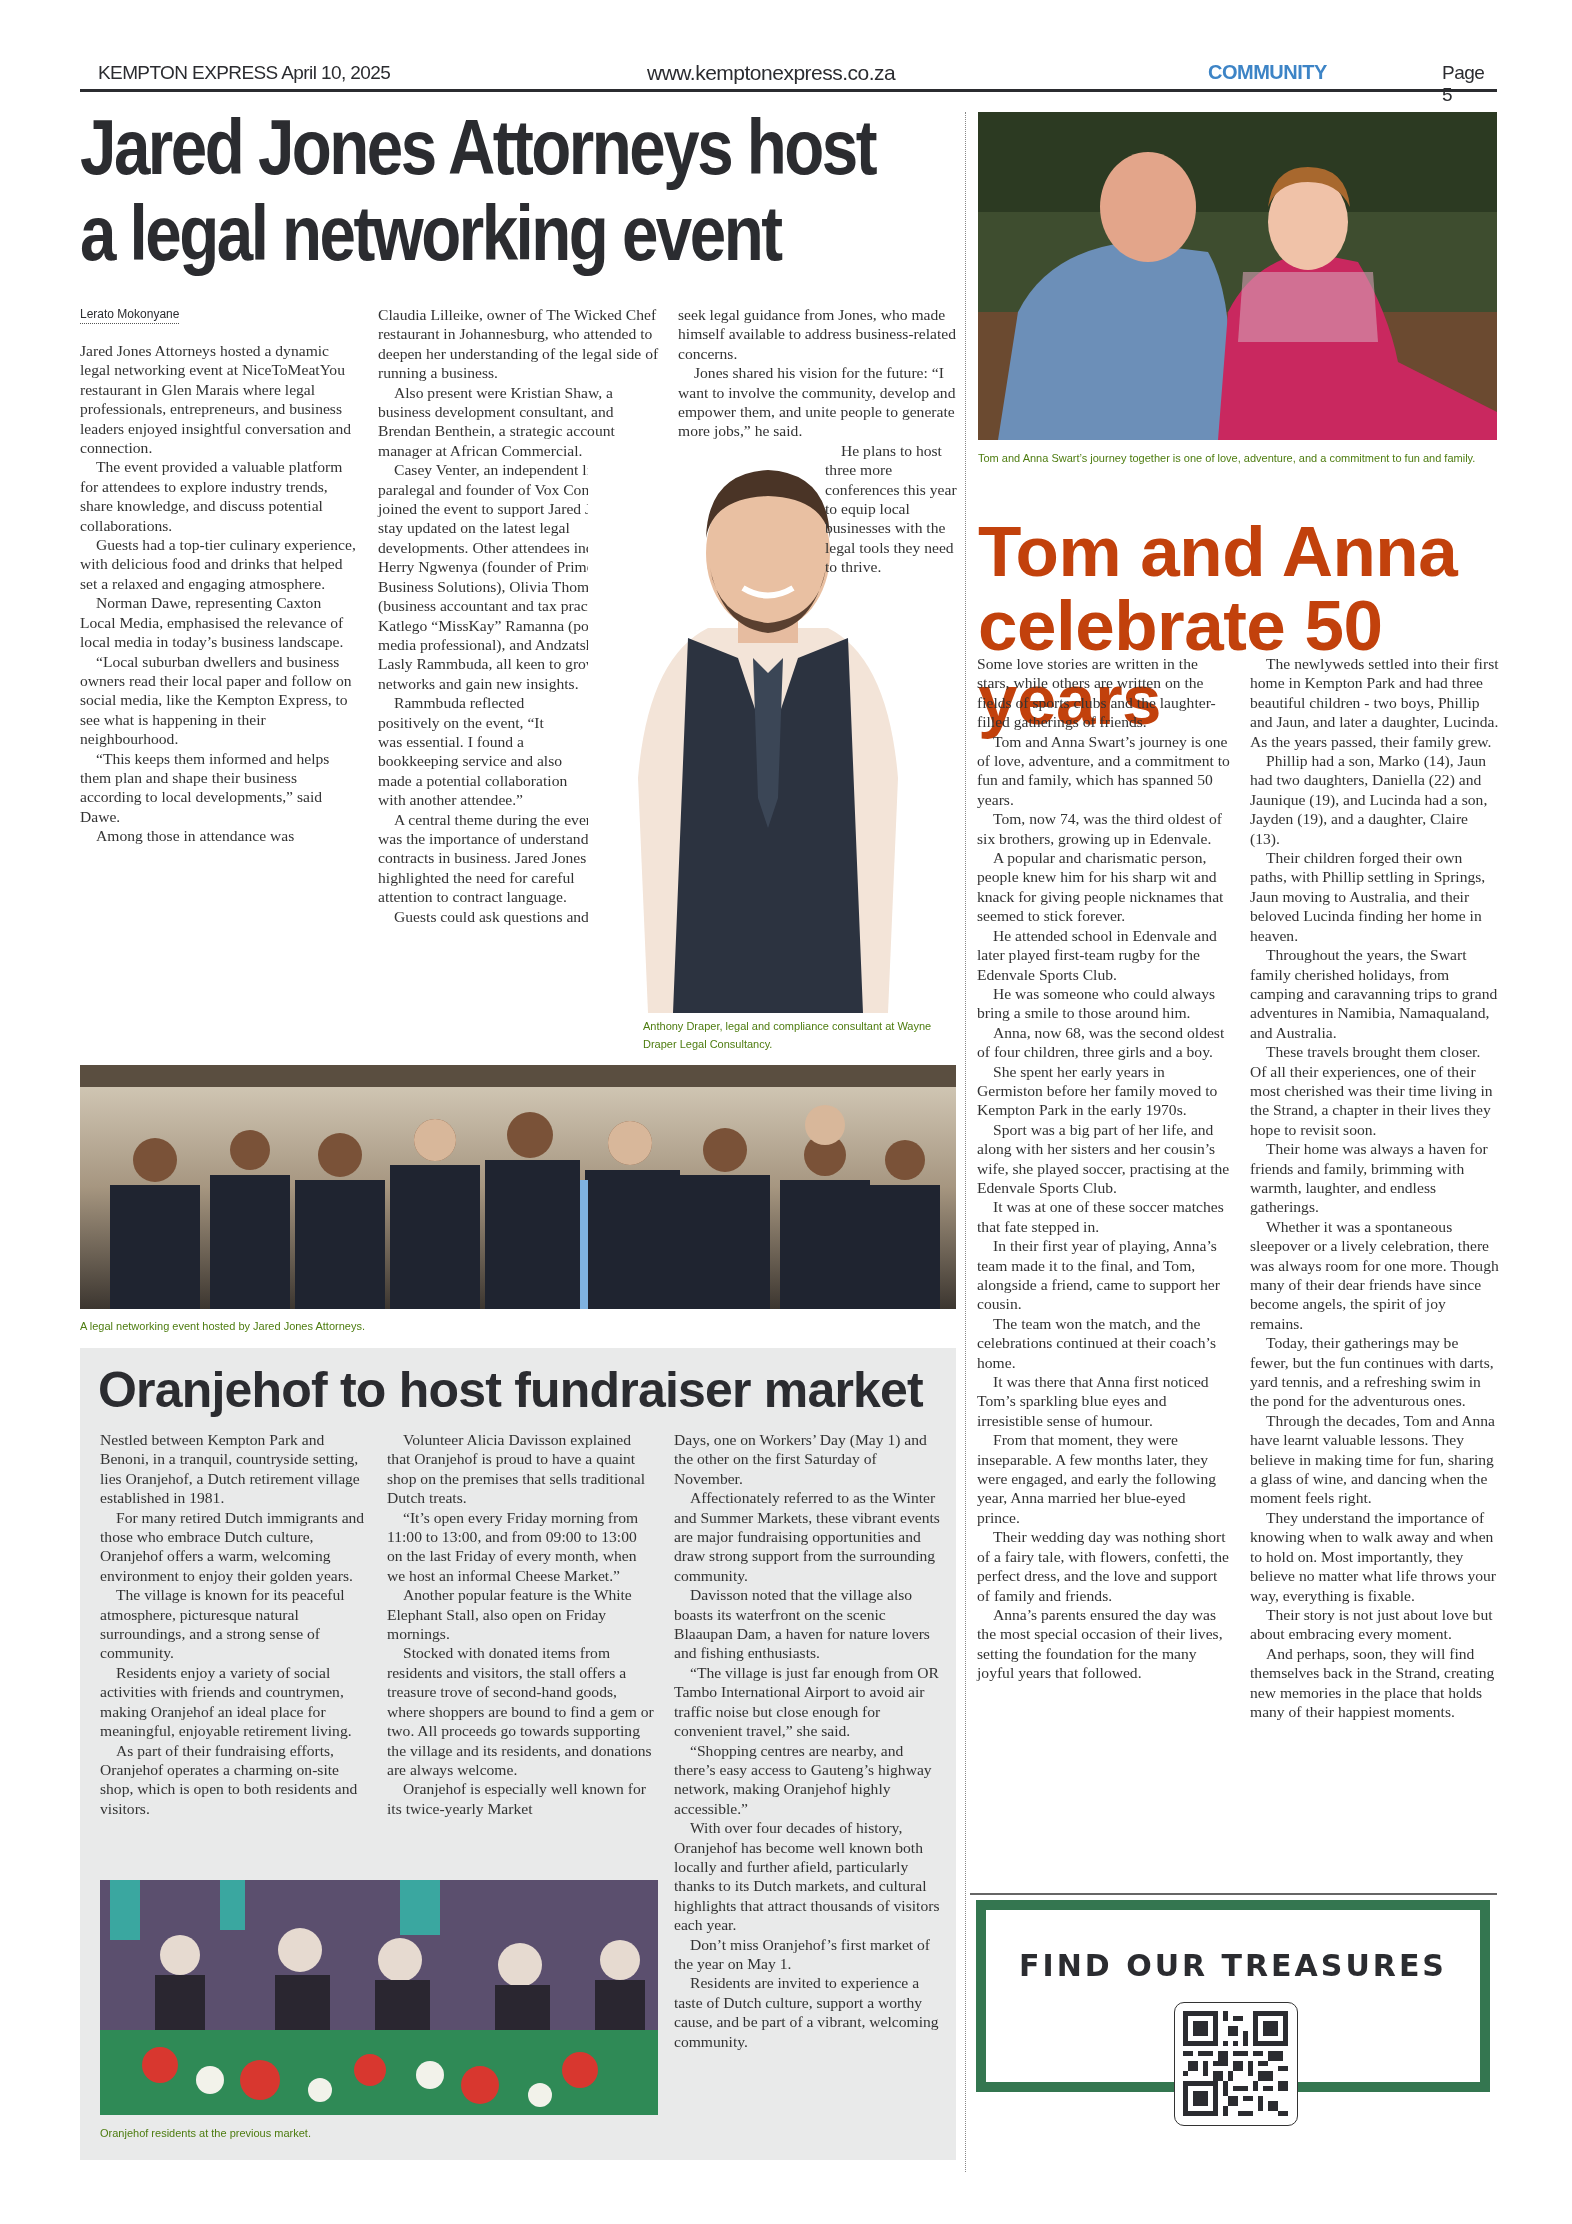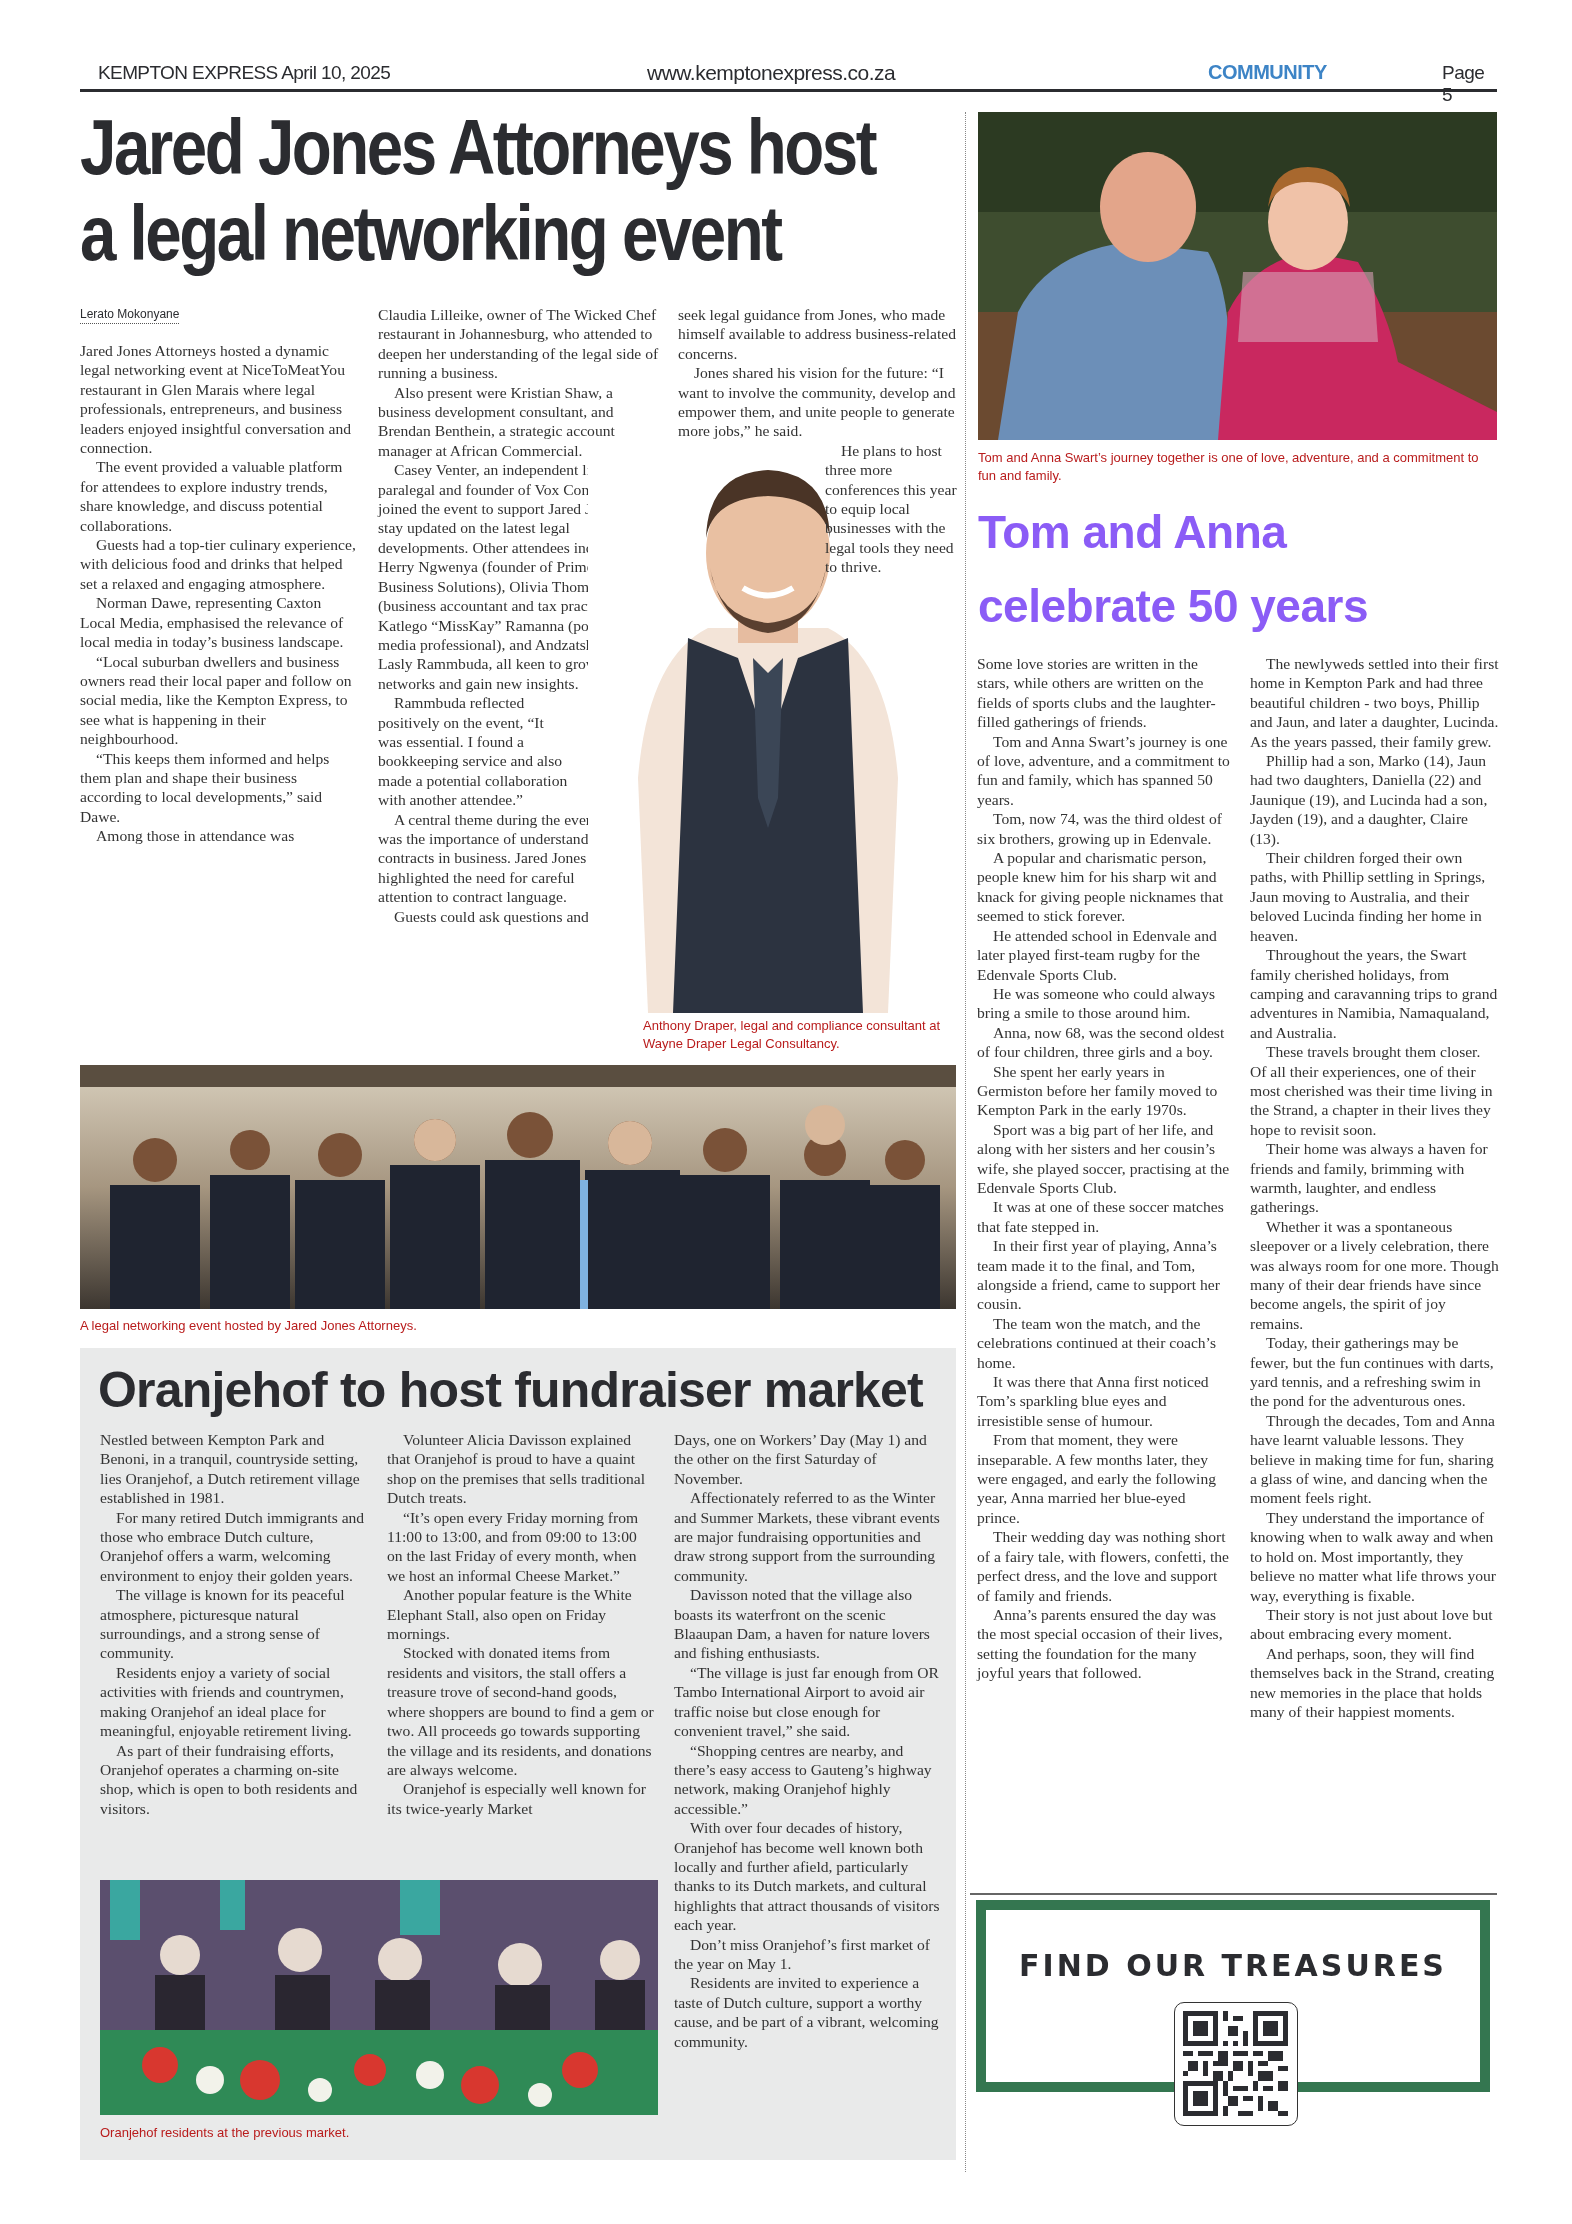--- a/index.html
+++ b/index.html
@@ -18,26 +18,26 @@
     letter-spacing: -3px; transform: scaleX(0.84); transform-origin: left top; white-space: nowrap; color: #2b2c30; }
 
   .byline { position: absolute; left: 80px; top: 305px; font-family: "Liberation Sans", sans-serif;
     font-size: 12px; border-bottom: 1px dotted #555; line-height: 18px; }
 
   .col { position: absolute; font-size: 15.6px; line-height: 19.4px; color: #333; text-align: left; }
   .col p { text-indent: 16px; }
   .col p.first { text-indent: 0; }
 
   .photo { position: absolute; overflow: hidden; }
-  .caption { position: absolute; font-family: "Liberation Sans", sans-serif; font-size: 13px; line-height: 18px; color: #b91c1c; }
+  .caption { position: absolute; font-family: "Liberation Sans", sans-serif; font-size: 11px; line-height: 18px; color: #4d7c0f; }
 
   .vrule { position: absolute; left: 965px; top: 112px; width: 0; height: 2060px; border-left: 1px dotted #888; }
 
-  .headline-2 { position: absolute; left: 978px; top: 495px; font-family: "Liberation Sans", sans-serif;
-    font-size: 46px; line-height: 74px; color: #8b5cf6; letter-spacing: -0.5px; }
+  .headline-2 { position: absolute; left: 978px; top: 515px; font-family: "Liberation Sans", sans-serif;
+    font-size: 71px; line-height: 74px; color: #c2410c; letter-spacing: -0.5px; }
 
   .oranje-panel { position: absolute; left: 80px; top: 1348px; width: 876px; height: 812px; background: #e9eaea; }
   .headline-3 { position: absolute; left: 98px; top: 1358px; font-family: "Liberation Sans", sans-serif;
     font-size: 50px; line-height: 64px; color: #2b2c30; letter-spacing: -0.8px; white-space: nowrap; }
 
   .hr-right { position: absolute; left: 970px; top: 1893px; width: 527px; height: 0; border-top: 2px solid #666; }
 
   .ad { position: absolute; left: 976px; top: 1900px; width: 514px; height: 192px;
     border: 10px solid #347650; background: #ffffff; }
   .ad-title { position: absolute; left: 0; right: 0; top: 38px; text-align: center;

